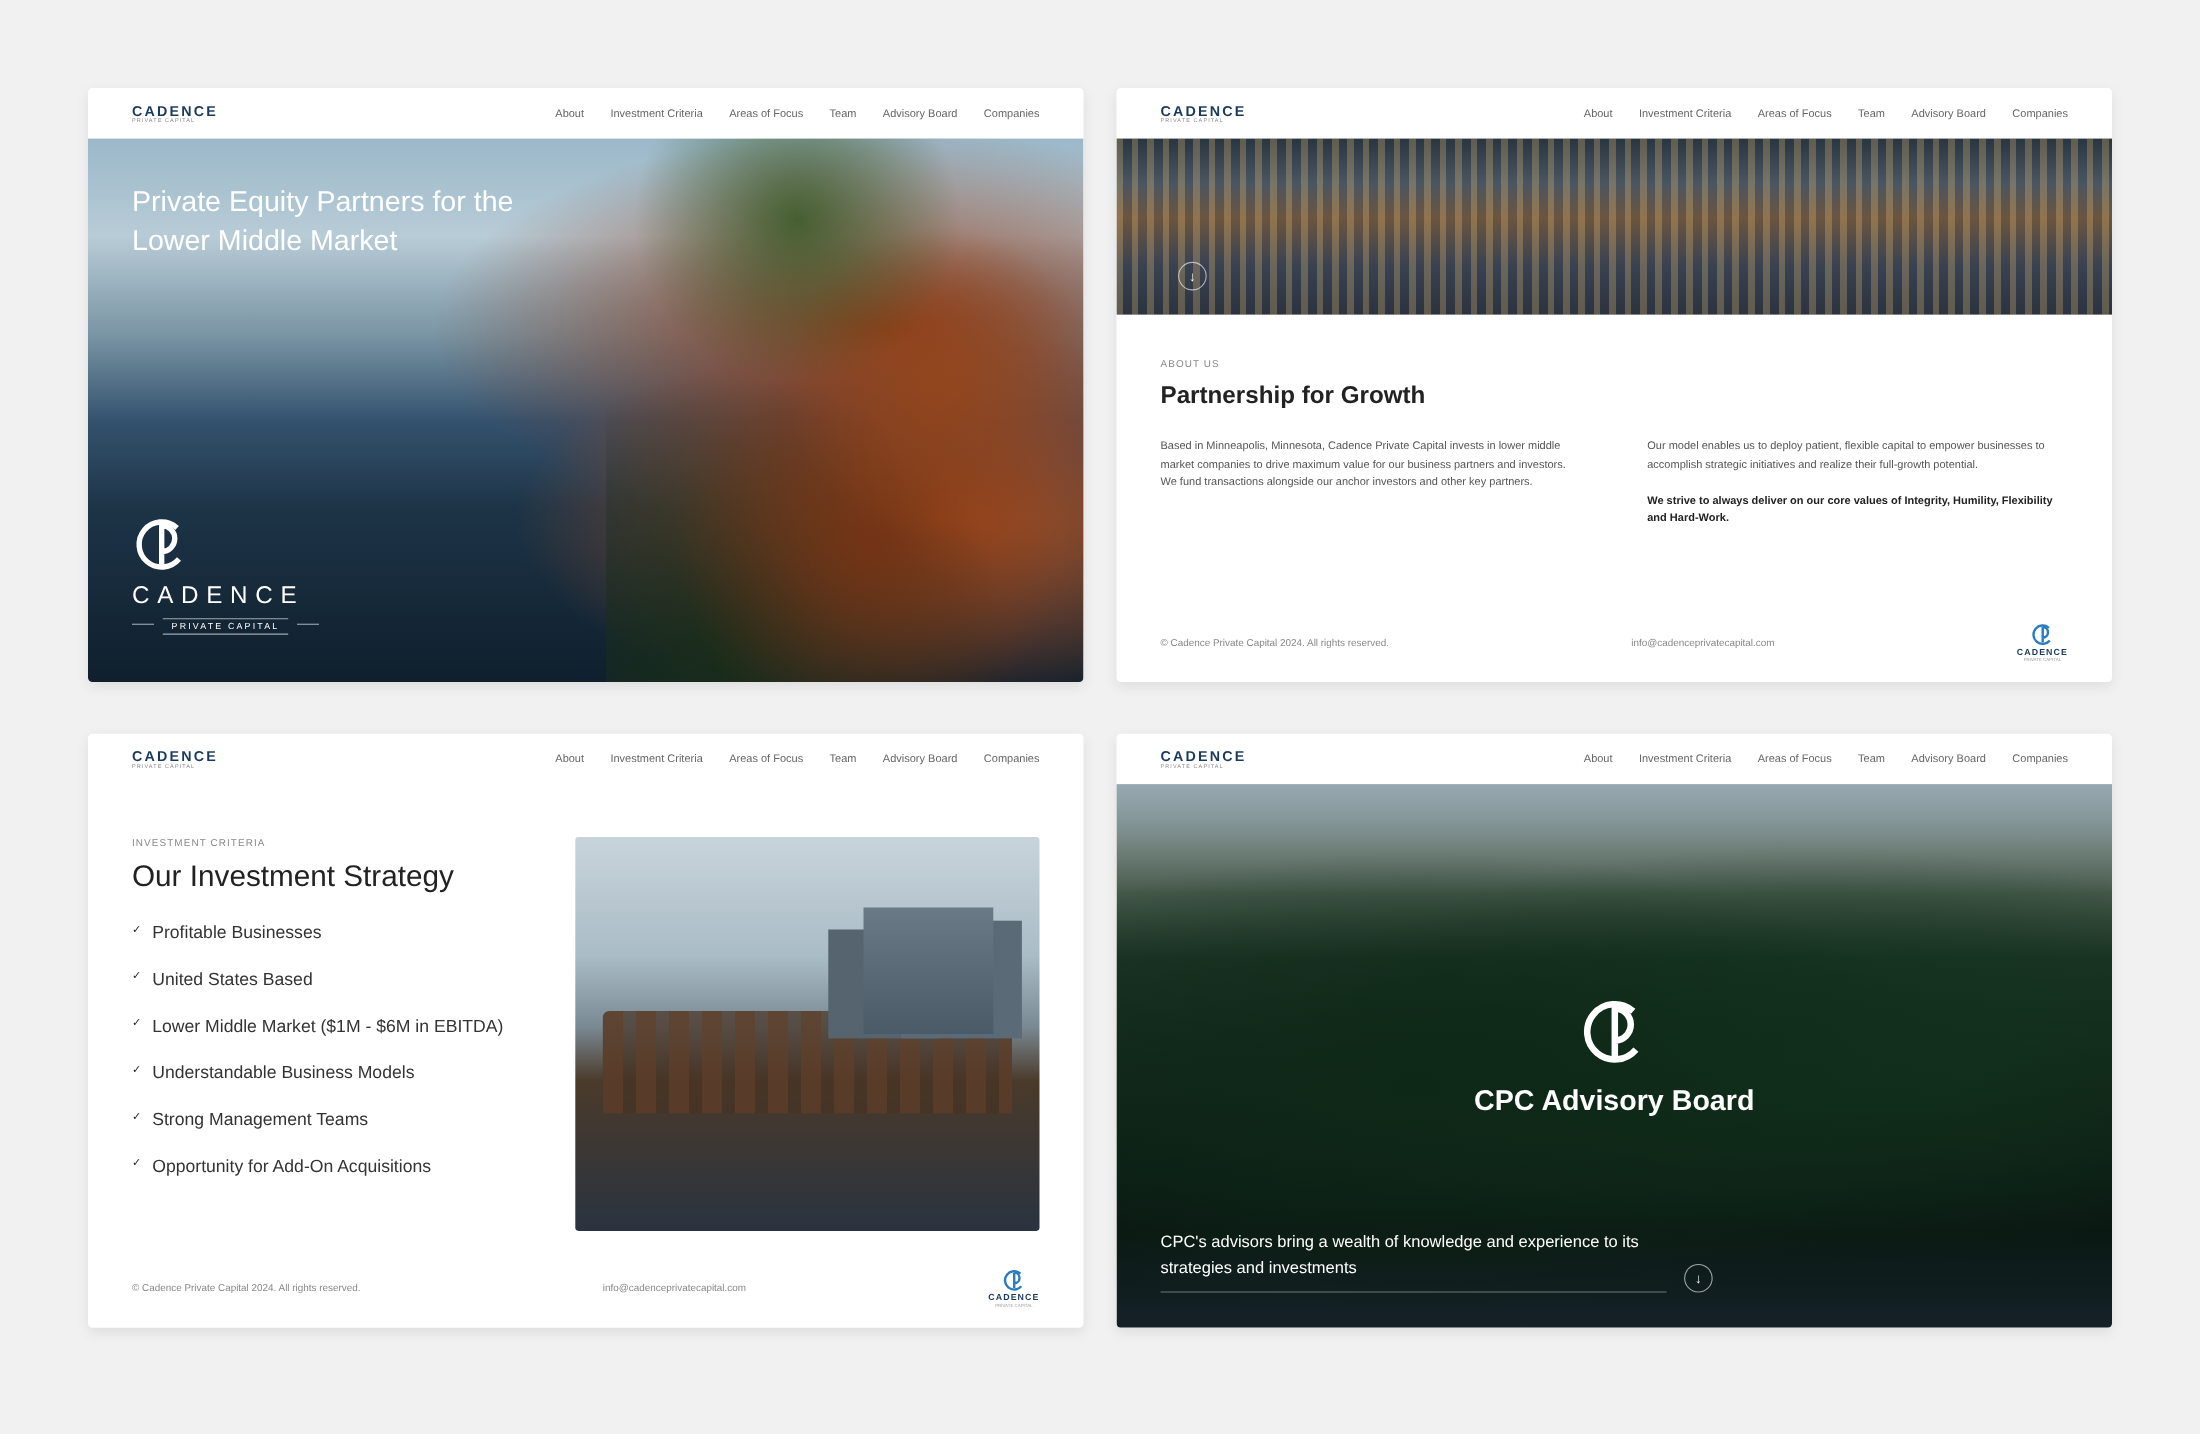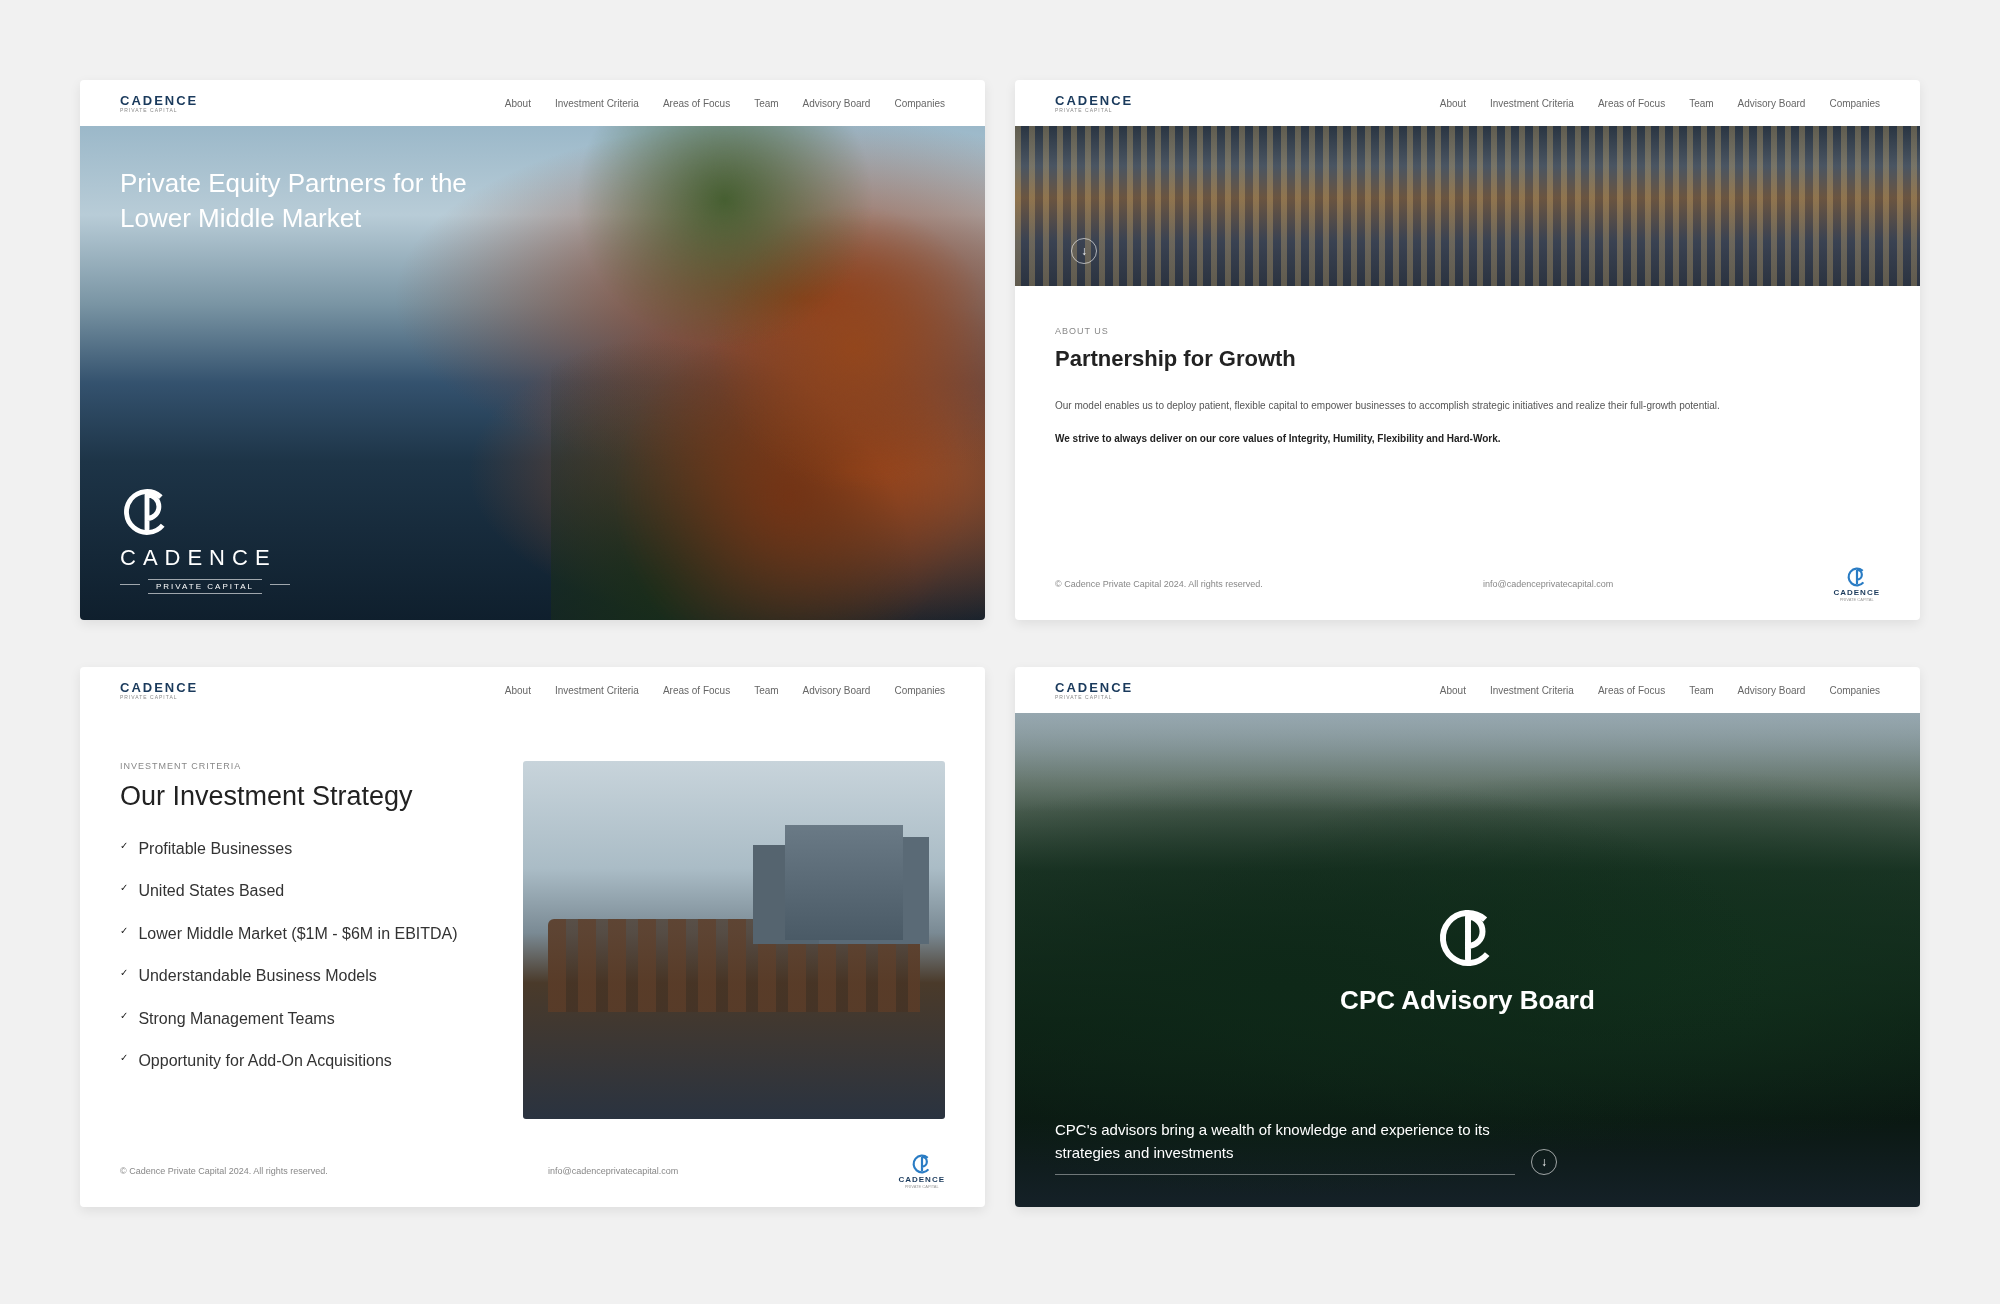--- a/index.html
+++ b/index.html
@@ -39,21 +39,21 @@
 .logo .word .dash { color: #2a7cc4; }
 .logo .sub { font-size: 5px; letter-spacing: 1px; color: #888; margin-top: -1px; }
 .nav { display: flex; gap: 24px; font-size: 10px; color: #666; }
 .nav span { cursor: pointer; }
 
 
 .hero1 {
   flex: 1;
   position: relative;
   color: #fff;
-  padding: 40px 40px 26px;
+  padding: 40px 40px 43px;
   display: flex;
   flex-direction: column;
   justify-content: space-between;
   background:
     radial-gradient(ellipse at 80% 35%, #8a3a1a 0%, transparent 40%),
     radial-gradient(ellipse at 85% 70%, #b5521f 0%, transparent 35%),
     linear-gradient(180deg, #9bb8c9 0%, #b8ccd7 18%, #7a95a4 36%, #34526e 52%, #1d3447 68%, #0f1f2d 100%);
 }
 .hero1::after{
   content:""; position:absolute; right:0; top:0; bottom:0; width:48%;
@@ -194,20 +194,21 @@
       <span>Companies</span>
     </div>
   </div>
   <div class="hero2">
     <div class="arrow">↓</div>
   </div>
   <div class="body2">
     <div class="kicker">ABOUT US</div>
     <h2>Partnership for Growth</h2>
     <div class="cols">
+      <div>Based in Minneapolis, Minnesota, Cadence Private Capital invests in lower middle market companies to drive maximum value for our business partners and investors. We fund transactions alongside our anchor investors and other key partners.</div>
       <div>
         <span>Our model enables us to deploy patient, flexible capital to empower businesses to accomplish strategic initiatives and realize their full-growth potential.</span><br><br>
         <b>We strive to always deliver on our core values of Integrity, Humility, Flexibility and Hard-Work.</b>
       </div>
     </div>
   </div>
   <div class="footer">
     <span>© Cadence Private Capital 2024. All rights reserved.</span>
     <span>info@cadenceprivatecapital.com</span>
     <div class="flogo">

